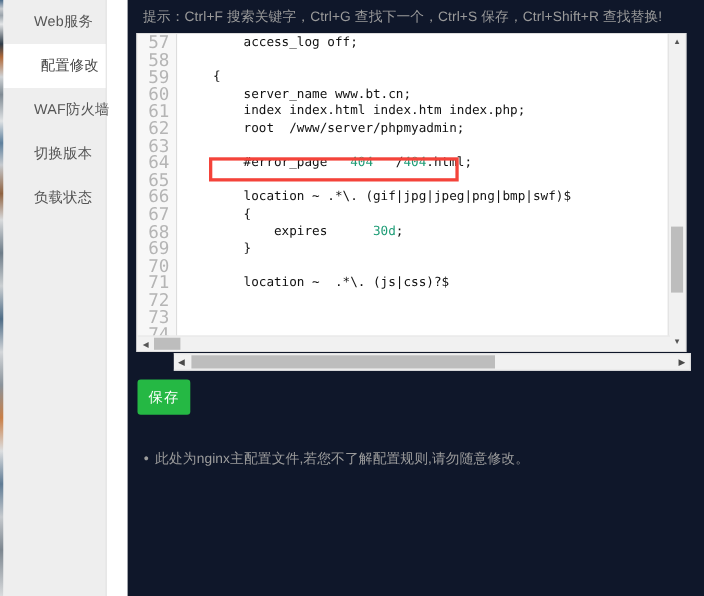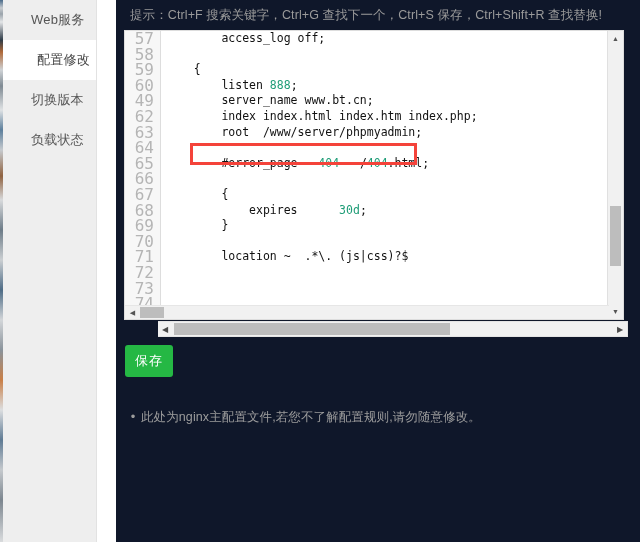--- a/index.html
+++ b/index.html
@@ -224,65 +224,68 @@
   <div class="edge-sliver"></div>
 
   <div class="sidebar">
     <div class="side-item">
       <span>Web服务</span>
     </div>
     <div class="side-item active">
       <span>配置修改</span>
     </div>
     <div class="side-item">
+      <span>WAF防火墙</span>
+    </div>
+    <div class="side-item">
       <span>切换版本</span>
     </div>
     <div class="side-item">
       <span>负载状态</span>
     </div>
   </div>
 
   <div class="main">
 
     <div class="hint">提示：Ctrl+F 搜索关键字，Ctrl+G 查找下一个，Ctrl+S 保存，Ctrl+Shift+R 查找替换!</div>
 
     <div class="editor-wrap">
 
       <div class="gutter" id="gutter">
           <div class="ln">57</div>
           <div class="ln">58</div>
           <div class="ln">59</div>
           <div class="ln">60</div>
-          <div class="ln">49</div>
+          <div class="ln">61</div>
           <div class="ln">62</div>
           <div class="ln">63</div>
           <div class="ln">64</div>
           <div class="ln">65</div>
           <div class="ln">66</div>
           <div class="ln">67</div>
           <div class="ln">68</div>
           <div class="ln">69</div>
           <div class="ln">70</div>
           <div class="ln">71</div>
           <div class="ln">72</div>
           <div class="ln">73</div>
           <div class="ln">74</div>
         </div>
 
       <div class="code-area" id="codearea">
           <div class="code-line">        access_log off;</div>
           <div class="code-line">&nbsp;</div>
           <div class="code-line">    {</div>
-          <div class="code-line">        listen <span class="num">888</span>;</div>
           <div class="code-line">        server_name www.bt.cn;</div>
           <div class="code-line">        index index.html index.htm index.php;</div>
           <div class="code-line">        root  /www/server/phpmyadmin;</div>
           <div class="code-line">&nbsp;</div>
           <div class="code-line">        #error_page   <span class="num">404</span>   /<span class="num">404</span>.html;</div>
           <div class="code-line">&nbsp;</div>
+          <div class="code-line">        location ~ .*\. (gif|jpg|jpeg|png|bmp|swf)$</div>
           <div class="code-line">        {</div>
           <div class="code-line">            expires      <span class="num">30d</span>;</div>
           <div class="code-line">        }</div>
           <div class="code-line">&nbsp;</div>
           <div class="code-line">        location ~  .*\. (js|css)?$</div>
         </div>
 
       <div class="red-box"></div>
 
       <div class="vscroll">

